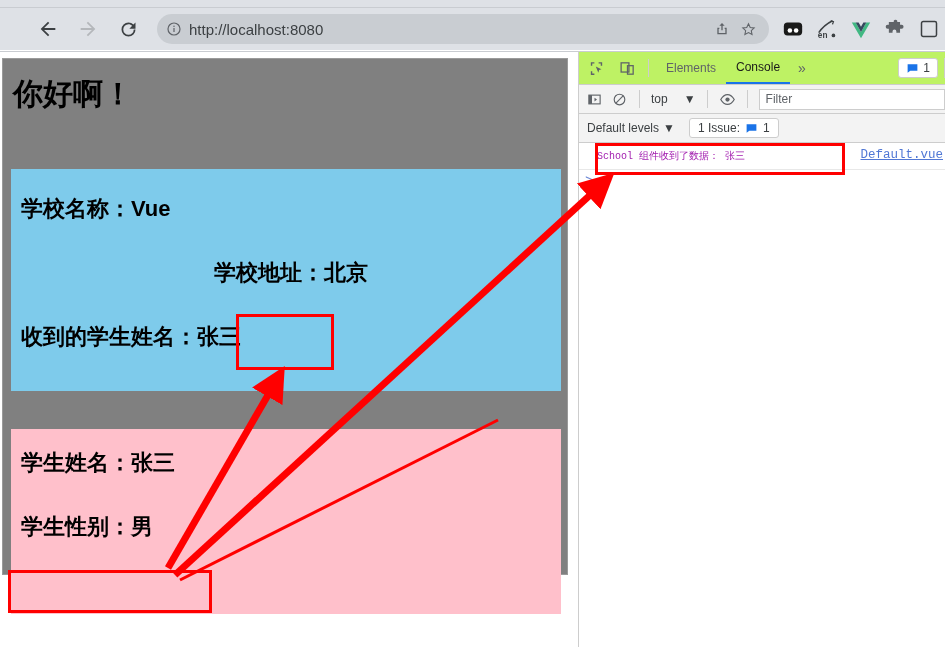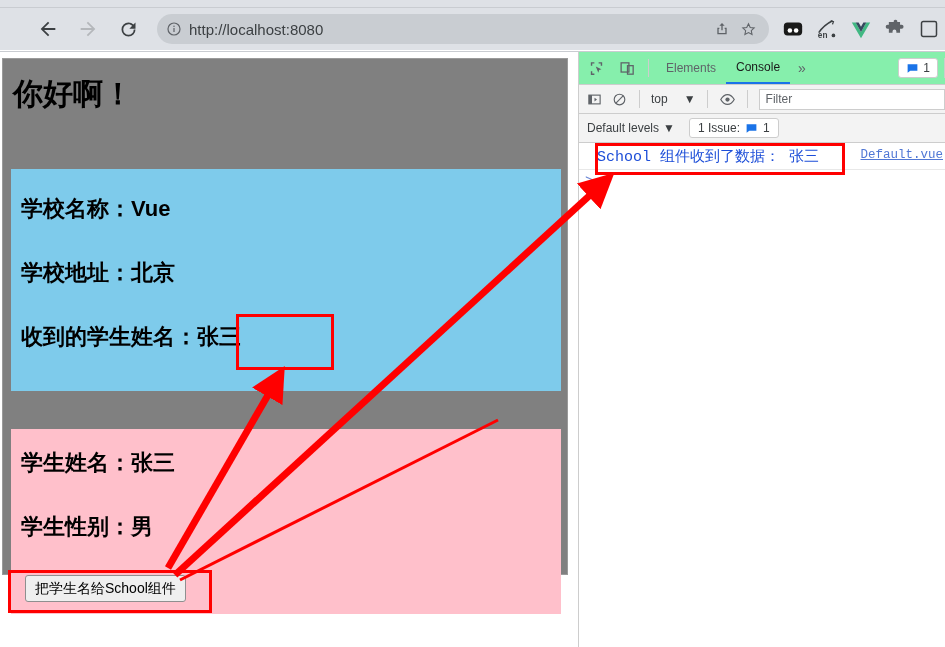--- a/index.html
+++ b/index.html
@@ -82,21 +82,21 @@
     background: #ffc0cb;
   }
   .row-text {
     margin: 0; padding: 0 0 0 10px;
     font-size: 22px; font-weight: bold; color: #000;
     line-height: 1.1;
     font-family: "Liberation Sans", sans-serif;
     white-space: nowrap;
   }
   .school-box .row-text:nth-of-type(1) { padding-top: 28px; }
-  .school-box .row-text:nth-of-type(2) { padding-top: 40px; }
+  .school-box .row-text:nth-of-type(2) { padding-top: 40px; text-align: center; }
   .school-box .row-text:nth-of-type(3) { padding-top: 40px; }
   .student-box .row-text:nth-of-type(1) { padding-top: 22px; }
   .student-box .row-text:nth-of-type(2) { padding-top: 40px; }
 
   .send-btn {
     position: absolute; left: 14px; top: 146px;
     font-size: 14px;
     font-family: "Liberation Sans", sans-serif;
     padding: 5px 9px;
     background: #efefef;
@@ -108,21 +108,21 @@
 
   
   .devtools {
     position: absolute; left: 578px; top: 51px; width: 367px; height: 596px;
     background: #ffffff;
     border-left: 1px solid #cdcdcd;
     border-top: 1px solid #c9ccd1;
     display: flex; flex-direction: column;
   }
   .dt-tabbar {
-    height: 33px; background: #86efac;
+    height: 33px; background: #bef264;
     border-bottom: 1px solid #cdcdcd;
     display: flex; align-items: center;
     position: relative;
   }
   .dt-tool-ico { width: 28px; height: 28px; display:flex; align-items:center; justify-content:center; margin-left: 3px; }
   .dt-sep { width: 1px; height: 18px; background: #cdcdcd; margin: 0 7px; }
   .dt-tab {
     font-size: 12px; color: #5f6368; padding: 0 10px; height: 32px;
     display: flex; align-items: center;
     font-family: "Liberation Sans", sans-serif;
@@ -171,21 +171,21 @@
 
   .dt-console { flex: 1; background: #fff; position: relative; overflow: hidden; }
   .dt-msg-row {
     height: 27px; border-bottom: 1px solid #e8e8e8;
     display: flex; align-items: center;
     padding-left: 18px; padding-right: 4px;
     position: relative;
   }
   .dt-msg-text {
     font-family: "Liberation Mono", monospace;
-    font-size: 15px; color: #1d4ed8;
+    font-size: 10px; color: #a21caf;
     white-space: nowrap;
   }
   .dt-msg-src {
     position: absolute; right: 2px; top: 5px;
     font-family: "Liberation Mono", monospace;
     font-size: 12.5px; color: #5178d5;
     text-decoration: underline;
     white-space: nowrap;
   }
   .dt-prompt {
@@ -286,21 +286,20 @@
 
       <div class="school-box">
         <p class="row-text">学校名称：Vue</p>
         <p class="row-text">学校地址：北京</p>
         <p class="row-text"><span>收到的学生姓名：</span><span>张三</span></p>
       </div>
 
       <div class="student-box">
         <p class="row-text">学生姓名：张三</p>
         <p class="row-text">学生性别：男</p>
-        <button class="send-btn">把学生名给School组件</button>
       </div>
     </div>
   </div>
 
   <div class="devtools">
 
     <div class="dt-tabbar">
       <div class="dt-tool-ico">
         <svg width="17" height="17" viewBox="0 0 24 24">
           <path d="M4 3h5v2H6v3H4V3zM20 3v5h-2V5h-3V3h5zM4 16h2v3h3v2H4v-5z" fill="#5f6368"></path>

